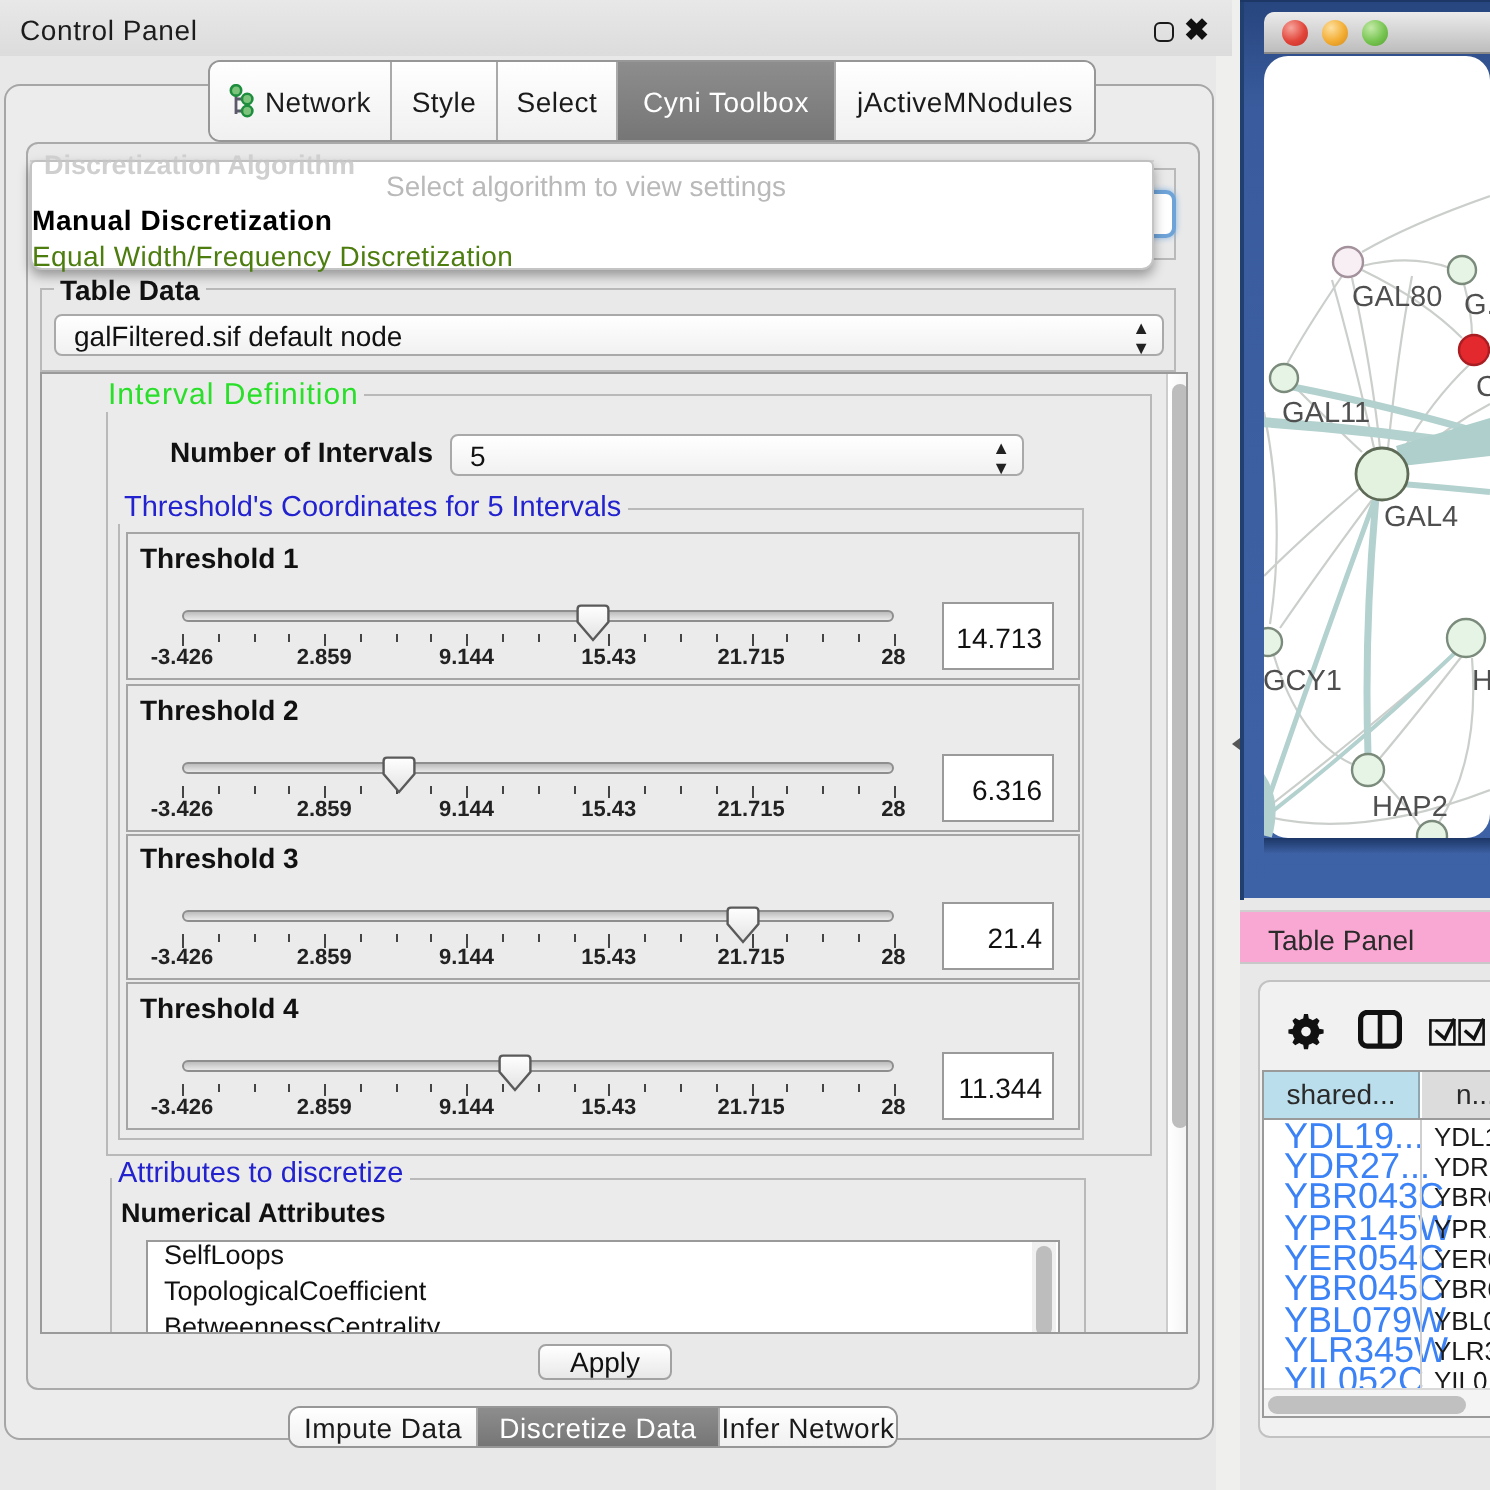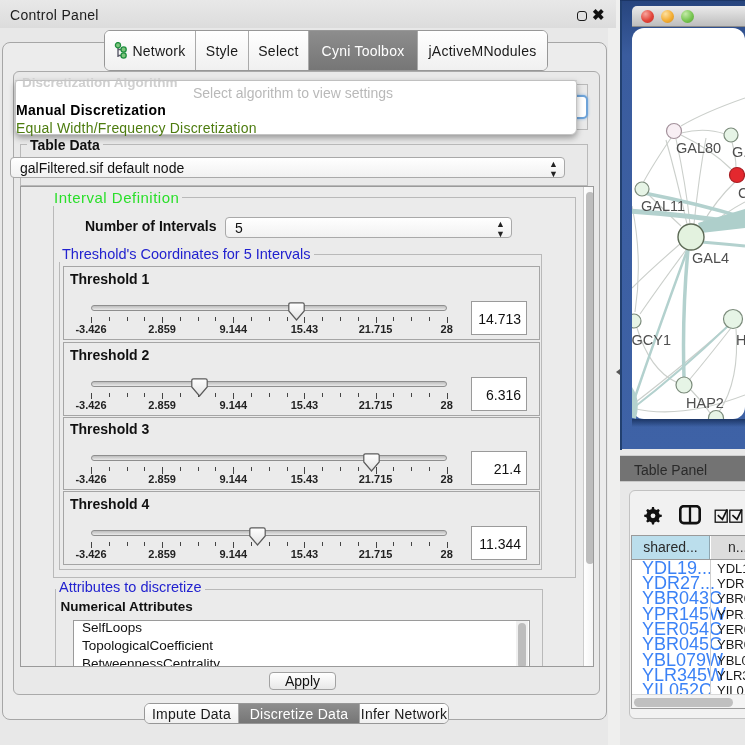--- a/index.html
+++ b/index.html
@@ -43,21 +43,21 @@
 #popup .it1 { position:absolute; left:0px; top:21px; font-size:14px; font-weight:bold; color:#000; letter-spacing:0.3px; }
 #popup .it2 { position:absolute; left:0px; top:38.5px; font-size:14px; color:#4d7c0f; letter-spacing:0.2px; }
 #focus-combo { left:556px; top:95px; width:32px; height:24px; background:#fff; border:2px solid #6ea3d8; border-radius:5px; box-shadow:0 0 3px #86b4e2; z-index:10; }
 
 #netframe { left:620px; top:0; width:125px; height:449px; background:linear-gradient(180deg,#27457e 0%,#3a5c9e 12%,#3e62a6 100%); border-top:1px solid #1c3666; }
 #netframe .edge { position:absolute; left:0; top:0; width:2px; height:449px; background:#22406f; }
 #nettitle { left:632px; top:6px; width:113px; height:21px; background:linear-gradient(#ebebeb,#bdbdbd); border-radius:5px 0 0 0; border-bottom:1px solid #8a8a8a; }
 .light { position:absolute; top:3.8px; width:13px; height:13px; border-radius:50%; }
 #canvas { left:632px; top:28px; width:113px; height:391px; background:#fff;border-radius:12px; }
 #netshadow { left:632px; top:419px; width:113px; height:8px; background:linear-gradient(#1c3666,rgba(40,70,130,0)); }
-#tp-bar { left:620px; top:455px; width:125px; height:27px; background:#737373; border-top:1px solid #cfcfcf; border-bottom:1px solid #c8c8c8; }
+#tp-bar { left:620px; top:455px; width:125px; height:27px; background:#f9a8d4; border-top:1px solid #cfcfcf; border-bottom:1px solid #c8c8c8; }
 #tp-bar .t { position:absolute; left:14px; top:6px; font-size:14px; color:#2a2a2a; }
 #tp-panel { left:629px; top:490px; width:130px; height:229px; background:#f1f1f1; border:1px solid #c2c2c2; border-radius:6px; }
 #tbl { left:631px; top:535px; width:114px; height:174px; border:1px solid #9a9a9a; border-right:none; background:#fff; overflow:hidden; }
 #hscroll { position:absolute; left:0px; top:158px; width:114px; height:14px; background:#f4f4f4; border-top:1px solid #d9d9d9; }
 #hthumb { position:absolute; left:2px; top:3px; width:99px; height:8.5px; background:#c0c0c0; border-radius:4.5px; }
 </style>
 </head>
 <body>
 <div id="titlebar" class="abs">
     <span class="t">Control Panel</span>
@@ -76,21 +76,21 @@
     Network</div>
   <div class="seg" style="width:53px;">Style</div>
   <div class="seg" style="width:60px;">Select</div>
   <div class="seg sel" style="width:109px;">Cyni Toolbox</div>
   <div class="seg" style="width:129px;">jActiveMNodules</div>
 </div>
 <div id="inner-panel" class="abs"></div>
 <div class="abs group" style="left:20px; top:84px; width:568px; height:46px;"></div>
 <div id="tabledata-group" class="abs group"></div>
 <div class="blab" style="left:27px; top:136.5px; background:#e9e9e9; padding:0 3px;">Table Data</div>
-<div class="combo" style="left:10px; top:157px; width:555px; height:21px;">
+<div class="combo" style="left:27px; top:157px; width:555px; height:21px;">
   <span class="cv">galFiltered.sif default node</span>
   <span class="ar">▲<br>▼</span>
 </div>
 <div id="scrollpane" class="abs">
   <div class="group" style="left:32px; top:10px; width:523px; height:381px;"></div>
   <div class="gtitle" style="left:30px; top:2px; color:#2adf2a; background:#ebebeb; font-size:15px; letter-spacing:0.5px;">Interval Definition</div>
   <div class="blab" style="left:64px; top:30.5px;">Number of Intervals</div>
   <div class="combo" style="left:204px; top:30px; width:287px; height:21px;">
       <span class="cv">5</span>
       <span class="ar">▲<br>▼</span>

